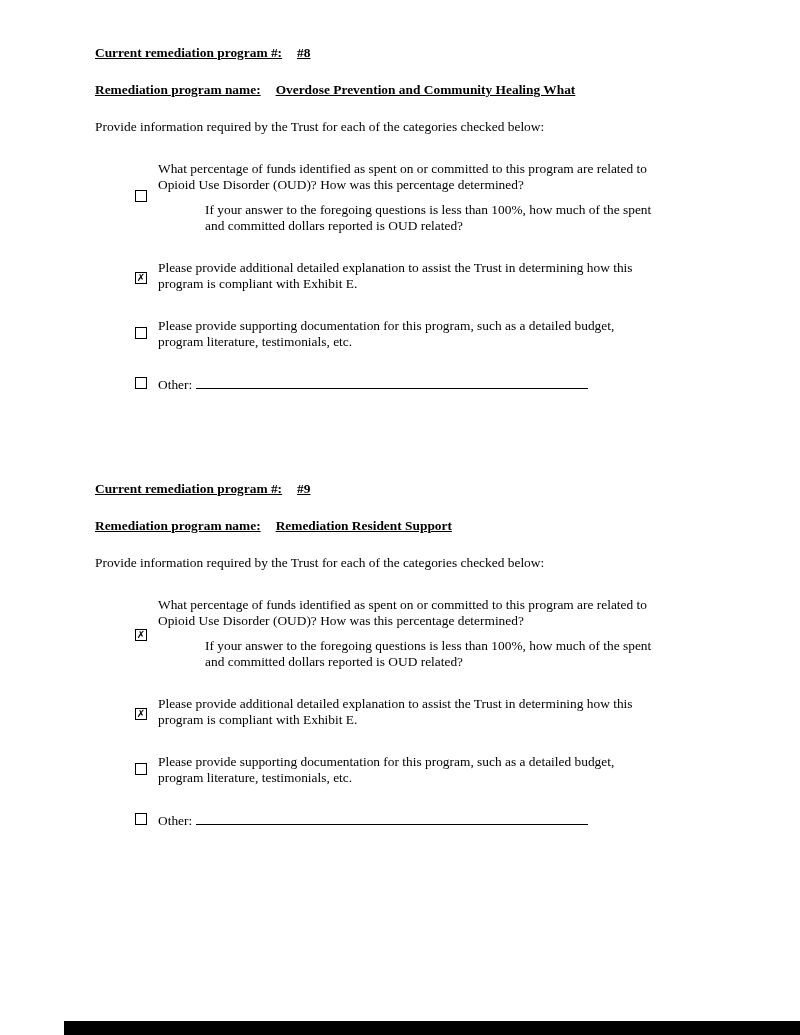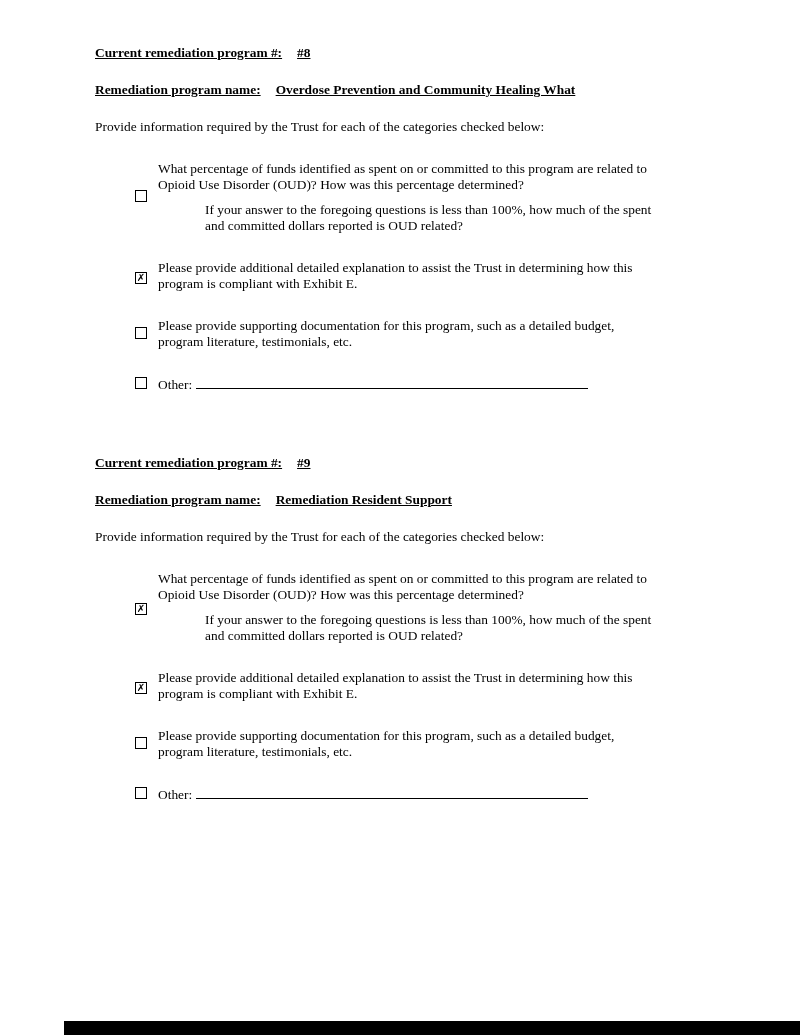--- a/index.html
+++ b/index.html
@@ -37,21 +37,21 @@
   }
   .item-body { width: 502px; }
   .subtext { margin-top: 9px; margin-left: 47px; width: 455px; }
   .other-line {
     display: inline-block;
     width: 392px;
     height: 13px;
     border-bottom: 1px solid #000;
     vertical-align: baseline;
   }
-  .section-2 { margin-top: 62px; }
+  .section-2 { margin-top: 88px; }
   .bottom-bar {
     position: absolute;
     left: 64px; right: 0; bottom: 0;
     height: 14px;
     background: #000;
   }
 </style>
 </head>
 <body>
 

